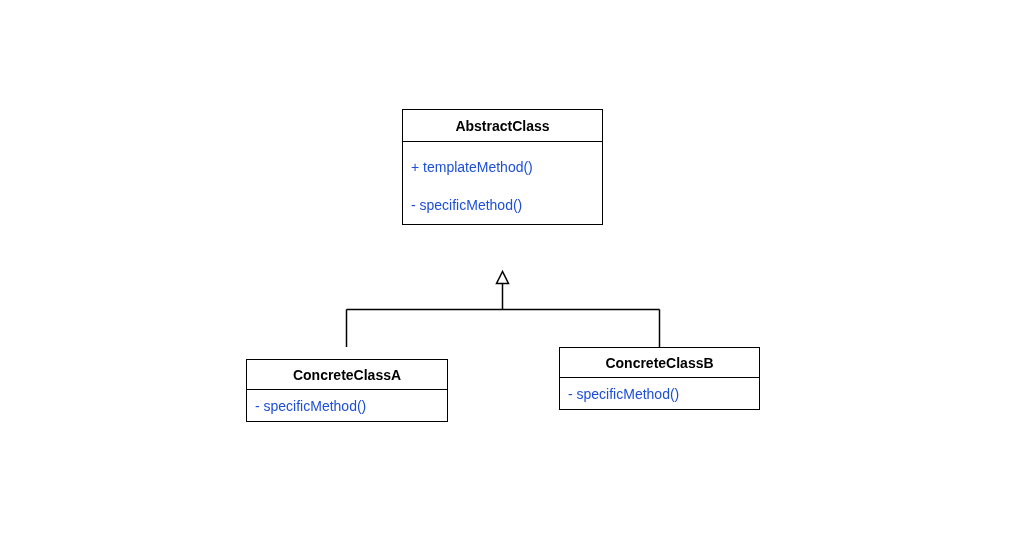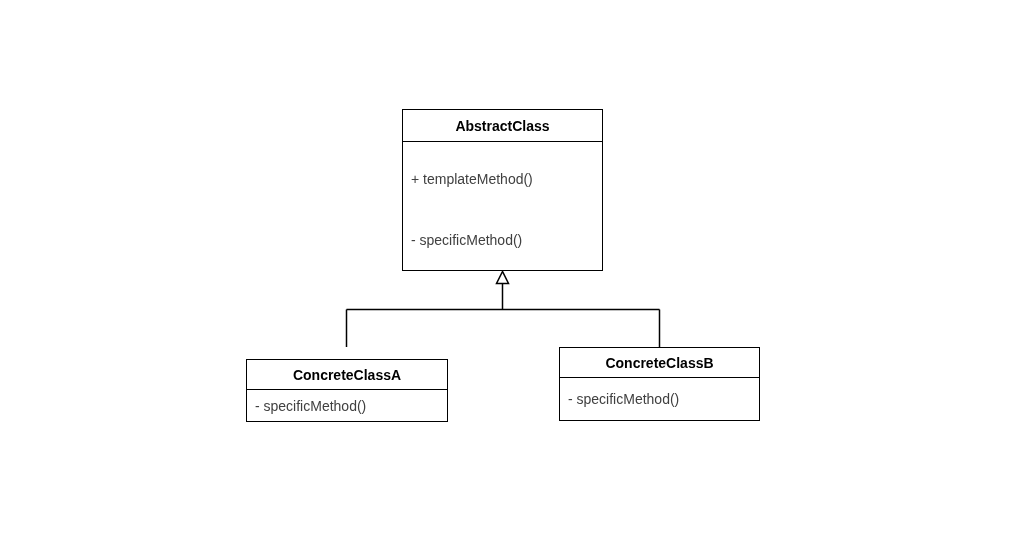--- a/index.html
+++ b/index.html
@@ -40,31 +40,31 @@
   .uml-method-section {
     flex: 1 1 auto;
     display: flex;
     flex-direction: column;
     justify-content: space-around;
   }
   .uml-method {
     display: flex;
     align-items: center;
     font-size: 14px;
-    color: #404040;
+    color: #1d4ed8;
     padding-left: 8px;
     flex: 1 1 auto;
     white-space: nowrap;
   }
   
-  #abstract-class { left: 402px; top: 109px; width: 201px; height: 162px; gap: 6px; }
+  #abstract-class { left: 402px; top: 109px; width: 201px; height: 116px; gap: 6px; }
   #abstract-class .uml-class-title { height: 32px; }
   
   #concrete-class-a { left: 246px; top: 359px; width: 202px; height: 63px; }
-  #concrete-class-b { left: 559px; top: 347px; width: 201px; height: 74px; }
+  #concrete-class-b { left: 559px; top: 347px; width: 201px; height: 63px; }
   #concrete-class-a .uml-class-title,
   #concrete-class-b .uml-class-title { height: 30px; }
 </style>
 </head>
 <body>
 
 <div class="canvas">
 
   <svg class="connector-layer" width="1024" height="544" viewBox="0 0 1024 544" xmlns="http://www.w3.org/2000/svg">
 

